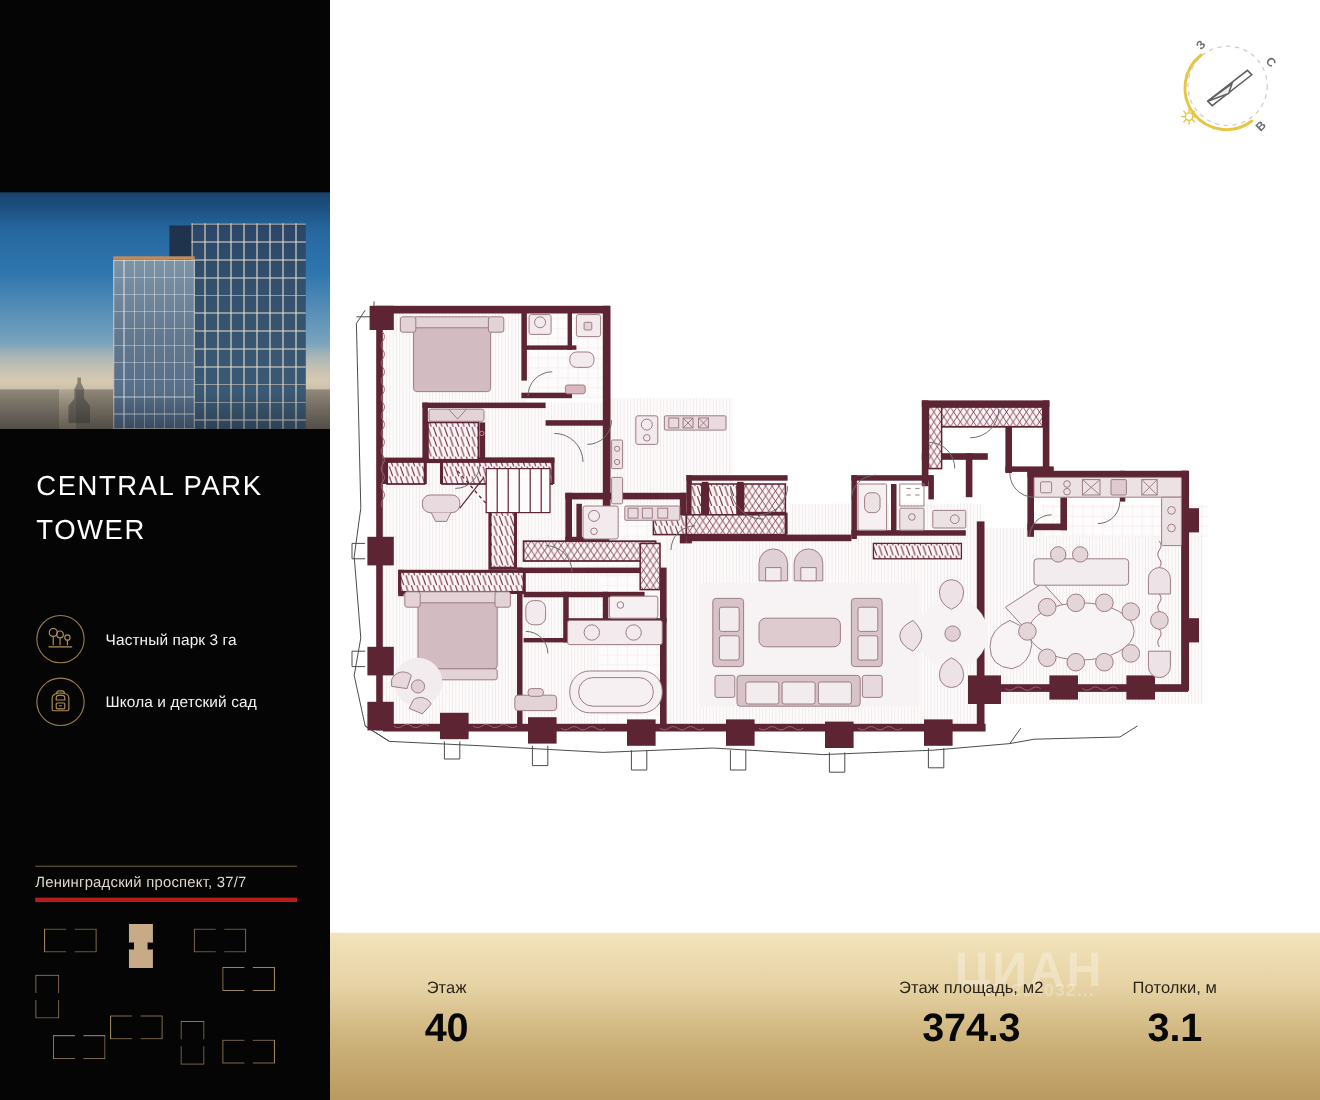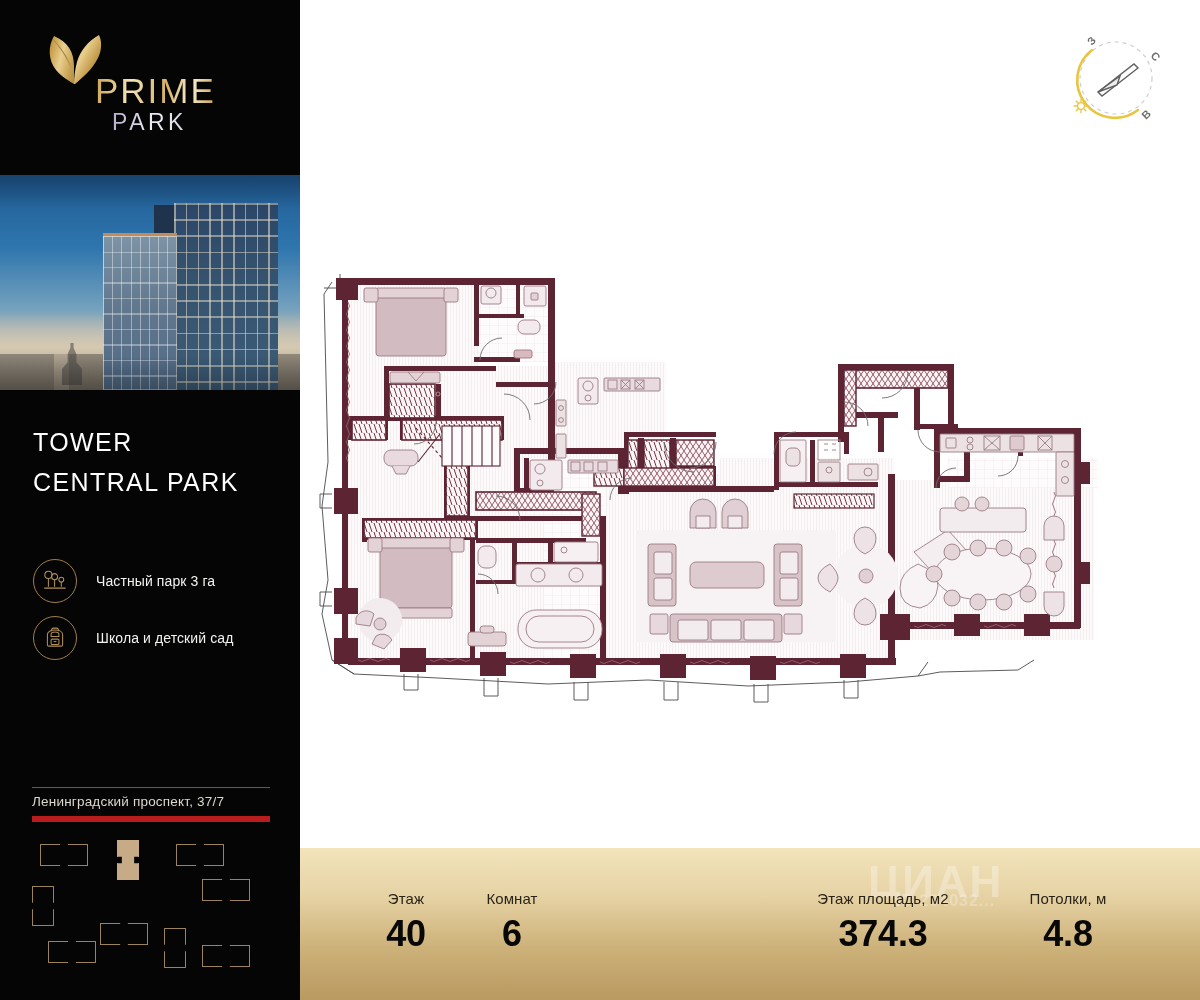--- a/index.html
+++ b/index.html
@@ -123,21 +123,21 @@
   .feat-label {
     margin-left: 19px; color: #f4f2ef; font-size: 14px; font-weight: 400;
     letter-spacing: .1px;
   }
 
   
   #address-wrap { position: absolute; left: 32px; top: 787px; width: 238px; }
   #address {
     color: #ded8cd; font-size: 13.5px; letter-spacing: .2px;
     padding: 2px 0 7px 0;
-    border-top: 1px solid #6a5a3e; border-bottom: 6px solid #b91c1c;
+    border-top: 1px solid #6a5a3e; border-bottom: 4px solid #b91c1c;
     padding-top: 6px;
   }
   #siteplan { position: absolute; left: 30px; top: 838px; width: 245px; height: 145px; }
   .bld { position: absolute; border: 1px solid #9b8259; background: transparent; }
   .bld.on { background: #c6ab86; border-color: #c6ab86; }
 
   
   #compass { position: absolute; left: 1060px; top: 26px; width: 110px; height: 110px; }
 
   
@@ -170,53 +170,34 @@
   .stat-label { color: #2a2418; font-size: 15px; font-weight: 400; letter-spacing: .1px; }
   .stat-value { color: #080808; font-size: 36px; font-weight: 700; margin-top: 6px; letter-spacing: -.2px; }
 </style>
 </head>
 <body>
 
 <div id="page">
 
   <div id="sidebar">
 
-    <div id="logo-block">
-      <svg id="logo-mark" viewBox="0 0 78 98">
-        <defs>
-          <linearGradient id="gl" x1="0" y1="0" x2="1" y2="1">
-            <stop offset="0" stop-color="#b8892f"></stop>
-            <stop offset=".35" stop-color="#e9cf8e"></stop>
-            <stop offset=".6" stop-color="#c8a253"></stop>
-            <stop offset="1" stop-color="#8f6a22"></stop>
-          </linearGradient>
-        </defs>
-        <path d="M36 96 L36 34 C36 20 30 10 16 4 C10 14 10 28 18 38 C24 45 31 49 36 52 Z" fill="url(#gl)"></path>
-        <path d="M37 52 C44 46 54 38 60 26 C64 18 64 9 61 3 C50 9 42 19 39 30 C37 38 36 45 36 52 Z" fill="url(#gl)"></path>
-        <path d="M14 6 C22 14 30 24 33 36 C30 28 22 16 14 6 Z" fill="#6b4f18" opacity=".5"></path>
-      </svg>
-      <div id="logo-text">
-        <div class="logo-prime">PRIME</div>
-        <div class="logo-park">PARK</div>
-      </div>
-    </div>
 
     <div id="photo">
       <div class="sky-haze"></div>
       <div class="city"></div>
       <div class="spire"></div>
       <div class="tower-c"></div>
       <div class="tower-b"></div>
       <div class="tower-a"></div>
       <div class="photo-fade"></div>
     </div>
 
     <div id="project-title">
+      <div>CENTRAL PARK</div>
       <div>TOWER</div>
-      <div>CENTRAL PARK</div>
     </div>
 
     <div id="features">
 
       <div class="feature">
         <div class="feat-icon">
           <svg width="28" height="28" viewBox="0 0 28 28" fill="none" stroke="#b08f58" stroke-width="1.05">
             <path d="M7.4 4.2c-2.3 0-3.6 1.9-3.6 3.8 0 2 1.5 3.5 3.6 3.5s3.6-1.5 3.6-3.5c0-1.9-1.3-3.8-3.6-3.8z"></path>
             <path d="M13.6 6.6c-1.9 0-3 1.6-3 3.2 0 1.7 1.3 3 3 3s3-1.3 3-3c0-1.6-1.1-3.2-3-3.2z"></path>
             <path d="M20.3 10.2c-1.5 0-2.4 1.2-2.4 2.5 0 1.3 1 2.3 2.4 2.3s2.4-1 2.4-2.3c0-1.3-.9-2.5-2.4-2.5z"></path>
@@ -643,28 +624,24 @@
   </div>
 
   <div id="statbar">
     <div id="watermark">ЦИАН</div>
     <div id="watermark-id">ID 294032...</div>
     <div id="stats">
         <div class="stat" style="position: absolute; left: 46px; top: 42px; width: 120px;">
           <div class="stat-label">Этаж</div>
           <div class="stat-value">40</div>
         </div>
-        <div class="stat" style="position: absolute; left: 152px; top: 42px; width: 120px;">
-          <div class="stat-label">Комнат</div>
-          <div class="stat-value">6</div>
-        </div>
         <div class="stat" style="position: absolute; left: 483px; top: 42px; width: 200px;">
           <div class="stat-label">Этаж площадь, м2</div>
           <div class="stat-value">374.3</div>
         </div>
         <div class="stat" style="position: absolute; left: 698px; top: 42px; width: 140px;">
           <div class="stat-label">Потолки, м</div>
-          <div class="stat-value">4.8</div>
+          <div class="stat-value">3.1</div>
         </div>
       </div>
   </div>
 
 </div>
 
 </body></html>

